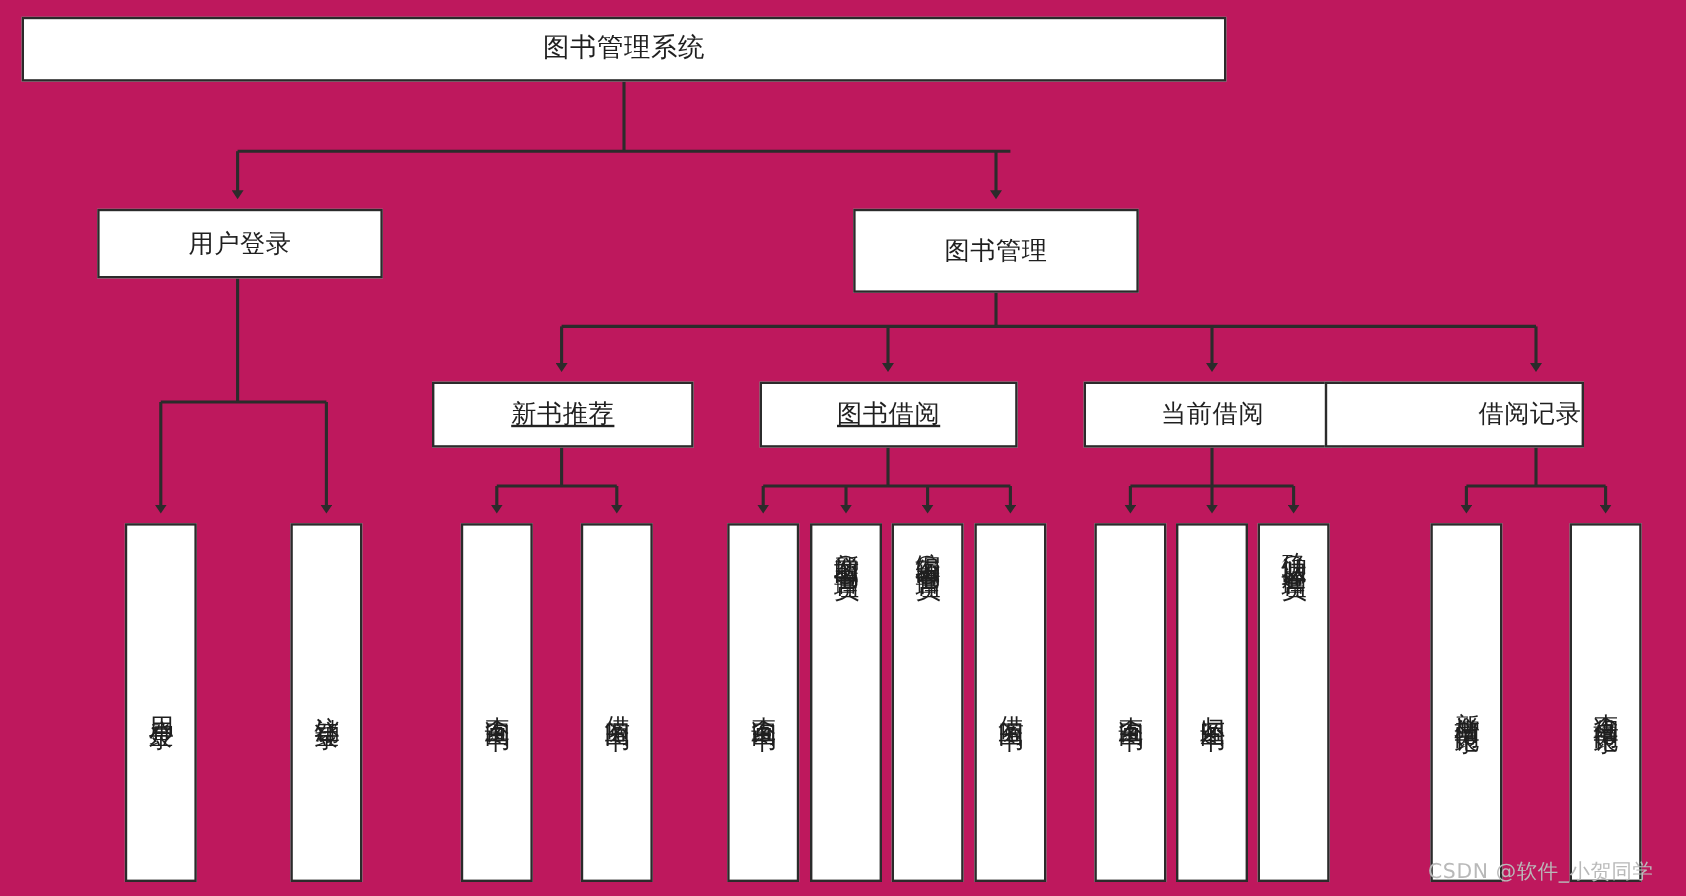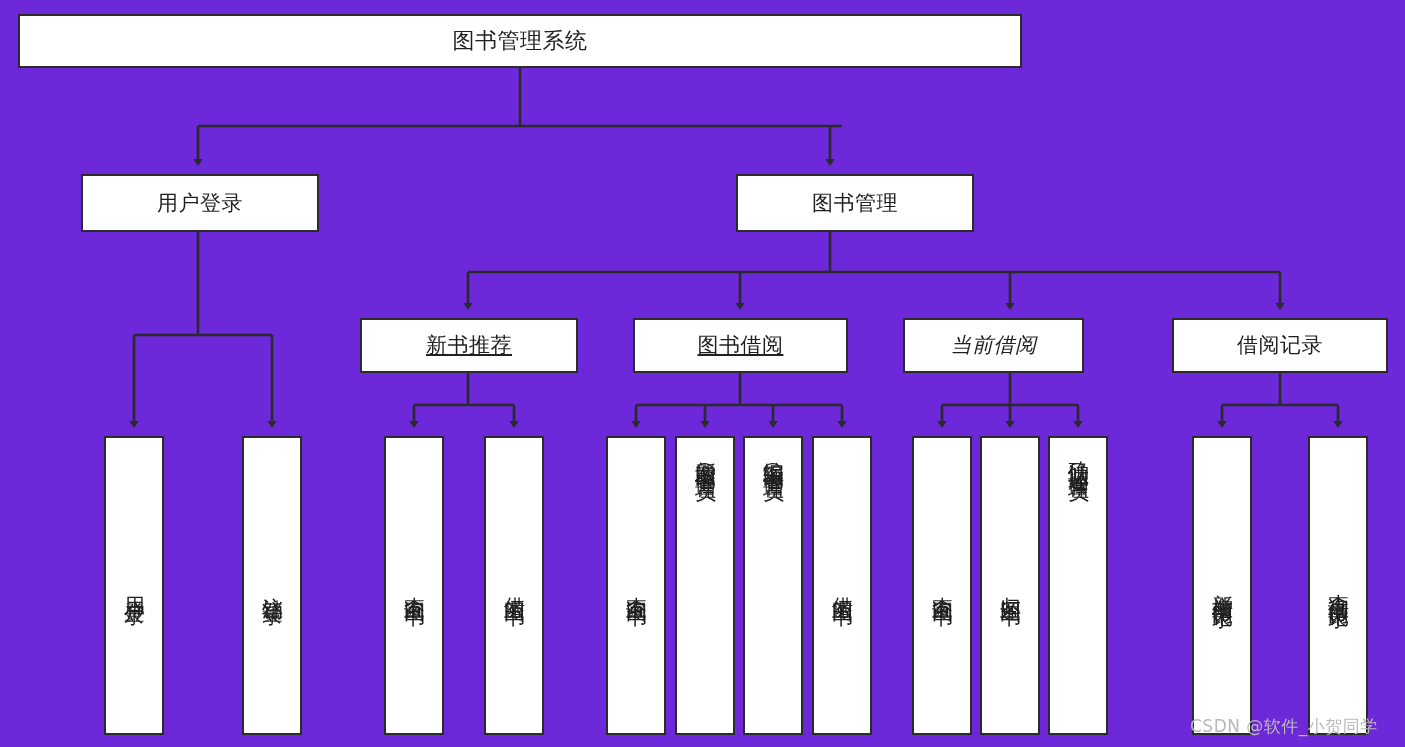--- a/index.html
+++ b/index.html
@@ -8,21 +8,21 @@
     padding: 0;
     background: #ffffff;
   }
   body {
     font-family: "DejaVu Sans", "Liberation Sans", sans-serif;
   }
   #diagram-root {
     position: relative;
     width: 1405px;
     height: 747px;
-    background: #6d28d9;
+    background: #be185d;
     overflow: hidden;
   }
   #edges-layer {
     position: absolute;
     left: 0;
     top: 0;
     width: 1405px;
     height: 747px;
     pointer-events: none;
   }
@@ -134,34 +134,34 @@
     </g>
   </svg>
 
   <div class="node horizontal root" style="left:18px; top:14px; width:1004px; height:54px;">
     <span class="node-label">图书管理系统</span>
   </div>
 
   <div class="node horizontal" style="left:81px; top:174px; width:238px; height:58px;">
     <span class="node-label">用户登录</span>
   </div>
-  <div class="node horizontal" style="left:711px; top:174px; width:238px; height:58px;margin-left:25px;">
+  <div class="node horizontal" style="left:711px; top:174px; width:238px; height:70px;">
     <span class="node-label">图书管理</span>
   </div>
 
   <div class="node horizontal" style="left:360px; top:318px; width:218px; height:55px;text-decoration:underline;">
     <span class="node-label">新书推荐</span>
   </div>
   <div class="node horizontal" style="left:633px; top:318px; width:215px; height:55px;text-decoration:underline;">
     <span class="node-label">图书借阅</span>
   </div>
-  <div class="node horizontal" style="left:903px; top:318px; width:181px; height:55px;font-style:italic;">
+  <div class="node horizontal" style="left:903px; top:318px; width:215px; height:55px;">
     <span class="node-label">当前借阅</span>
   </div>
-  <div class="node horizontal" style="left:1172px; top:318px; width:216px; height:55px;">
+  <div class="node horizontal" style="left:1104px; top:318px; width:216px; height:55px;justify-content:flex-end;">
     <span class="node-label">借阅记录</span>
   </div>
 
   <div class="node vertical centered" style="left:104px; top:436px; width:60px; height:299px;">
     <span class="node-label">用户登录</span>
   </div>
   <div class="node vertical centered" style="left:242px; top:436px; width:60px; height:299px;">
     <span class="node-label">注销登录</span>
   </div>
 

